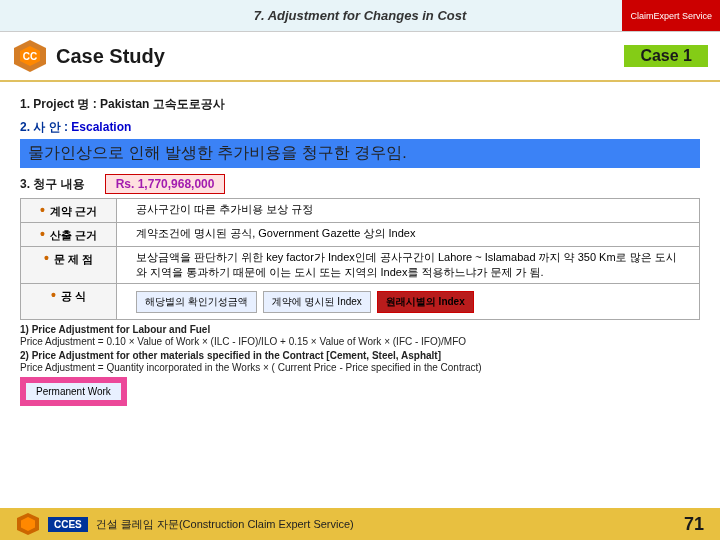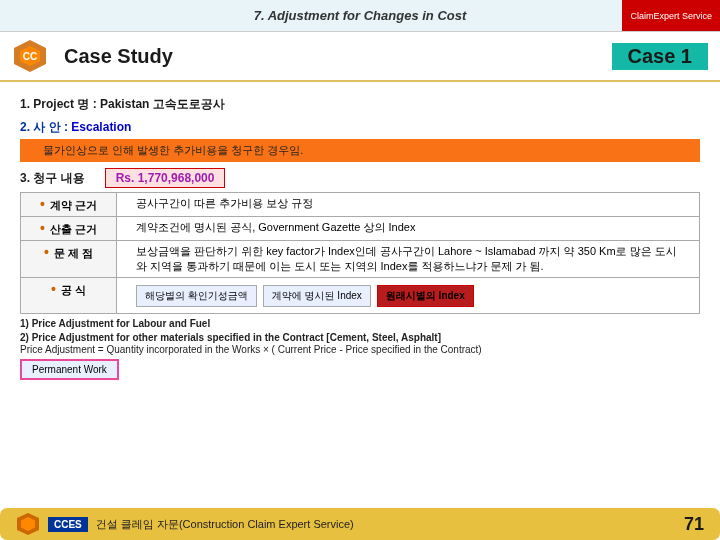--- a/index.html
+++ b/index.html
@@ -47,58 +47,58 @@
     .case-study-row {
       display: flex;
       align-items: center;
       justify-content: space-between;
       padding: 6px 12px;
       border-bottom: 2px solid #e0c060;
     }
     .logo-area {
       display: flex;
       align-items: center;
-      gap: 16px;
+      gap: 8px;
     }
     .logo-icon {
       width: 36px;
       height: 36px;
     }
     .case-study-label {
       font-size: 20px;
       font-weight: bold;
       color: #1a1a1a;
     }
     .case-number {
-      font-size: 20px;
-      font-weight: bold;
-      color: #1a1a1a;
-      background: #14b8a6;
+      font-size: 16px;
+      font-weight: bold;
+      color: #1a1a1a;
+      background: #84cc16;
       padding: 2px 16px;
     }
 
     
     .main-content {
       padding: 8px 20px;
     }
 
     .section-title {
       font-size: 12px;
       font-weight: bold;
       color: #1a1a1a;
       margin: 6px 0 3px 0;
     }
     .section-title.blue {
       color: #003399;
     }
 
     .description-box {
-      background: #f97316;
-      padding: 4px 23px;
-      font-size: 11px;
+      background: #3b82f6;
+      padding: 4px 8px;
+      font-size: 16px;
       color: #222;
       margin-bottom: 4px;
     }
 
     
     .section3-header {
       display: flex;
       align-items: center;
       margin: 6px 0 4px 0;
       gap: 20px;
@@ -175,38 +175,37 @@
 
     
     .bottom-formula-row {
       display: flex;
       align-items: center;
       gap: 8px;
       margin: 4px 0;
     }
     .bottom-formula-box {
       background: #e8f0ff;
-      border: 2px solid #ec4899;
+      border: 6px solid #ec4899;
       padding: 3px 10px;
       font-size: 10px;
     }
 
     
     .footer {
       position: absolute;
       bottom: 0;
       left: 0;
       right: 0;
       height: 32px;
       background: #e8c040;
       display: flex;
       align-items: center;
       justify-content: space-between;
       padding: 0 16px;
-      border-radius: 7px;
     }
     .footer-logo-area {
       display: flex;
       align-items: center;
       gap: 8px;
     }
     .footer-badge {
       background: #003399;
       color: white;
       font-size: 10px;
@@ -294,20 +293,21 @@
           <div class="formula-box">계약에 명시된 Index</div>
           <div class="formula-box red">원래시별의 Index</div>
         </div>
       </td>
     </tr>
   </tbody>
     </table>
 
   <div class="price-adj-section">
     <div class="adj-title">1) Price Adjustment for Labour and Fuel</div>
+    <div>Price Adjustment  = 0.10 × Value of Work × (ILC - IFO)/ILO + 0.15 × Value of Work × (IFC - IFO)/MFO</div>
   </div>
 
   <div class="price-adj-section">
     <div class="adj-title">2) Price Adjustment for other materials specified in the Contract [Cement, Steel, Asphalt]</div>
     <div>Price Adjustment  = Quantity incorporated in the Works × ( Current Price - Price specified in the Contract)</div>
   </div>
 
   <div class="bottom-formula-row">
     <div class="bottom-formula-box">Permanent Work</div>
   </div>

